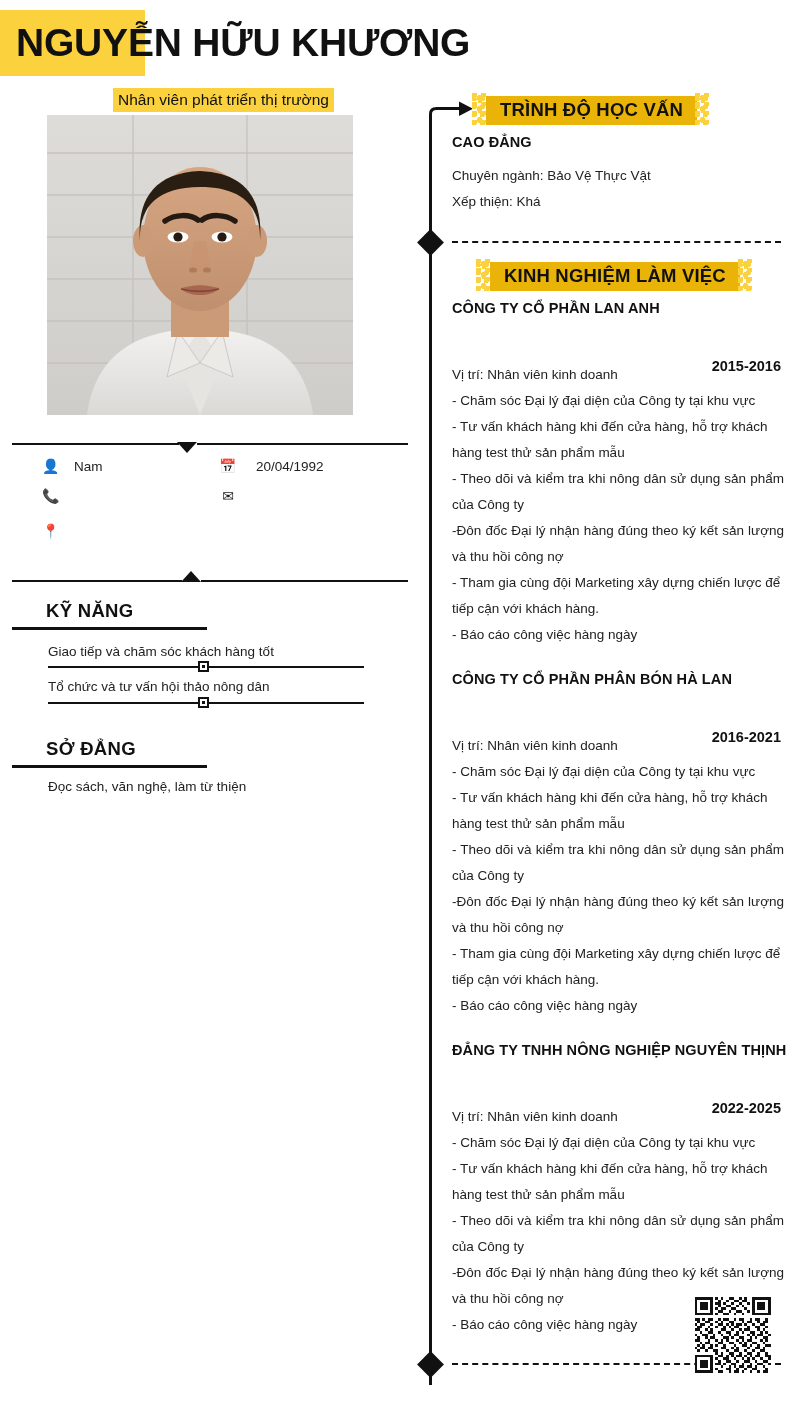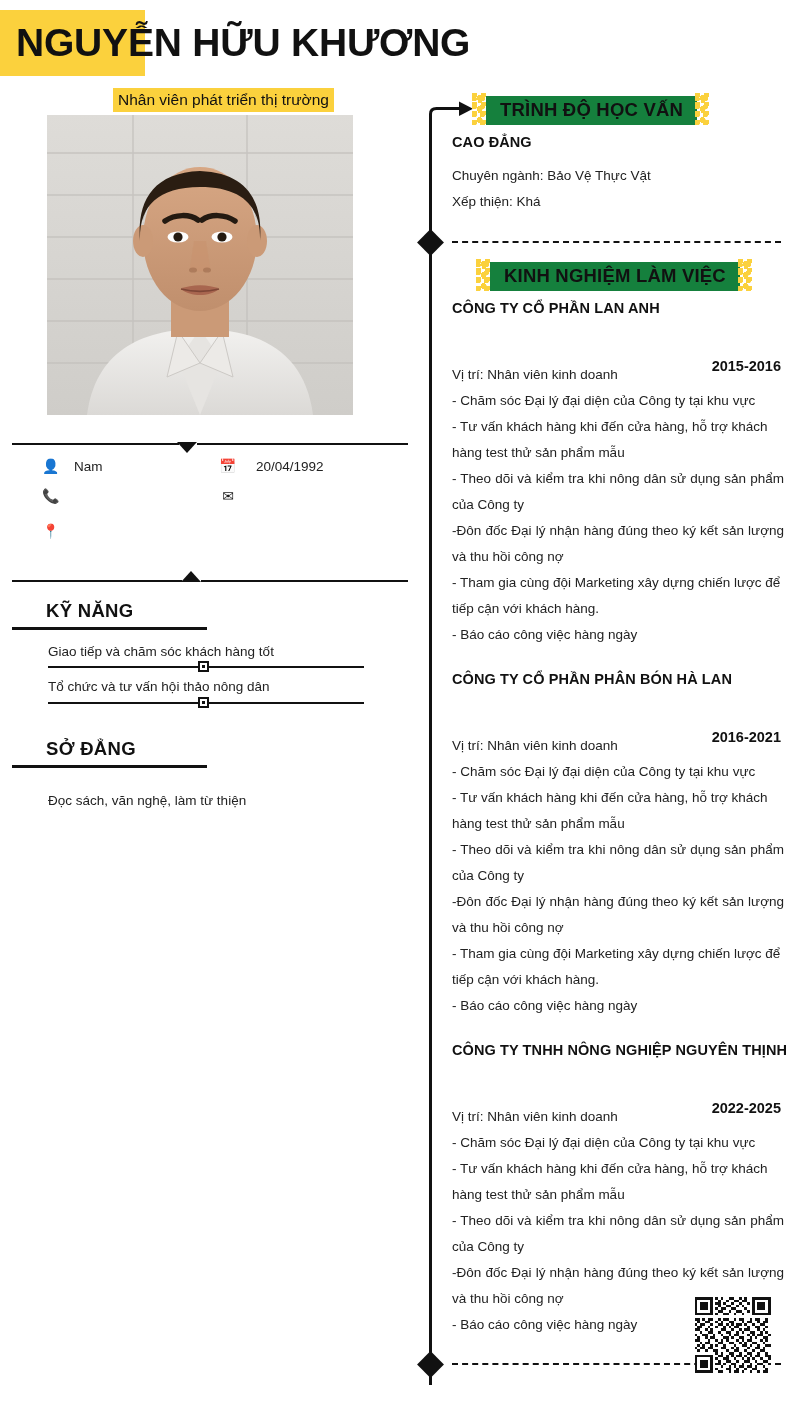--- a/index.html
+++ b/index.html
@@ -82,21 +82,21 @@
     position:absolute; width:11px; height:11px;
     background:#fff; border:2.5px solid #111;
   }
   .skill-knob i{
     display:block; width:3px; height:3px; background:#111;
     margin:1.5px auto 0 auto;
   }
 
   #hobby-text{
     position:absolute; left:48px; top:778px;
-    font-size:13.5px; color:#222; line-height:18px;margin-top:14px;
+    font-size:13.5px; color:#222; line-height:18px;
   }
 
   
   #tl-line{
     position:absolute; left:429px; top:120px;
     width:3px; height:1265px; background:#111;
   }
   #tl-elbow{ position:absolute; left:425px; top:100px; }
   .tl-diamond{
     position:absolute; left:421px;
@@ -105,21 +105,21 @@
     transform:rotate(45deg);
   }
   .dashline{
     position:absolute; height:0;
     border-top:2.5px dashed #111;
   }
 
   
   .brush{
     position:absolute;
-    background:#15803d;
+    background:#eab308;
     padding:3px 14px 4px 14px;
     font-size:18.5px; font-weight:bold; color:#111;
     letter-spacing:0.2px;
     white-space:nowrap;
   }
   .brush::before, .brush::after{
     content:""; position:absolute; top:-3px; bottom:-3px; width:16px;
     background:
       radial-gradient(circle at 20% 20%, #FBD13D 34%, transparent 36%),
       radial-gradient(circle at 70% 45%, #FBD13D 28%, transparent 30%),
@@ -301,21 +301,21 @@
 <div class="r-sub" style="left:452px; top:671px;">CÔNG TY CỔ PHẦN PHÂN BÓN HÀ LAN</div>
 <div class="r-date" style="top:701px;">2016-2021</div>
 <div class="r-para nojust" style="left:452px; top:733px;">Vị trí: Nhân viên kinh doanh</div>
 <div class="r-para nojust" style="left:452px; top:759px;">- Chăm sóc Đại lý đại diện của Công ty tại khu vực</div>
 <div class="r-para nojust" style="left:452px; top:785px; width:336px;">- Tư vấn khách hàng khi đến cửa hàng, hỗ trợ khách hàng test thử sản phẩm mẫu</div>
 <div class="r-para" style="left:452px; top:837px;">- Theo dõi và kiểm tra khi nông dân sử dụng sản phẩm của Công ty</div>
 <div class="r-para" style="left:452px; top:889px;">-Đôn đốc Đại lý nhận hàng đúng theo ký kết sản lượng và thu hồi công nợ</div>
 <div class="r-para nojust" style="left:452px; top:941px; width:336px;">- Tham gia cùng đội Marketing xây dựng chiến lược để tiếp cận với khách hàng.</div>
 <div class="r-para nojust" style="left:452px; top:993px;">- Báo cáo công việc hàng ngày</div>
 
-<div class="r-sub" style="left:452px; top:1042px;">CÔNG TY TNHH NÔNG NGHIỆP NGUYÊN THỊNH</div>
+<div class="r-sub" style="left:452px; top:1042px;">ĐẲNG TY TNHH NÔNG NGHIỆP NGUYÊN THỊNH</div>
 <div class="r-date" style="top:1072px;">2022-2025</div>
 <div class="r-para nojust" style="left:452px; top:1104px;">Vị trí: Nhân viên kinh doanh</div>
 <div class="r-para nojust" style="left:452px; top:1130px;">- Chăm sóc Đại lý đại diện của Công ty tại khu vực</div>
 <div class="r-para nojust" style="left:452px; top:1156px; width:336px;">- Tư vấn khách hàng khi đến cửa hàng, hỗ trợ khách hàng test thử sản phẩm mẫu</div>
 <div class="r-para" style="left:452px; top:1208px;">- Theo dõi và kiểm tra khi nông dân sử dụng sản phẩm của Công ty</div>
 <div class="r-para" style="left:452px; top:1260px;">-Đôn đốc Đại lý nhận hàng đúng theo ký kết sản lượng và thu hồi công nợ</div>
 <div class="r-para nojust" style="left:452px; top:1312px;">- Báo cáo công việc hàng ngày</div>
 
 <div id="qr">
   <svg viewBox="0 0 29 29" shape-rendering="crispEdges" aria-hidden="true">

